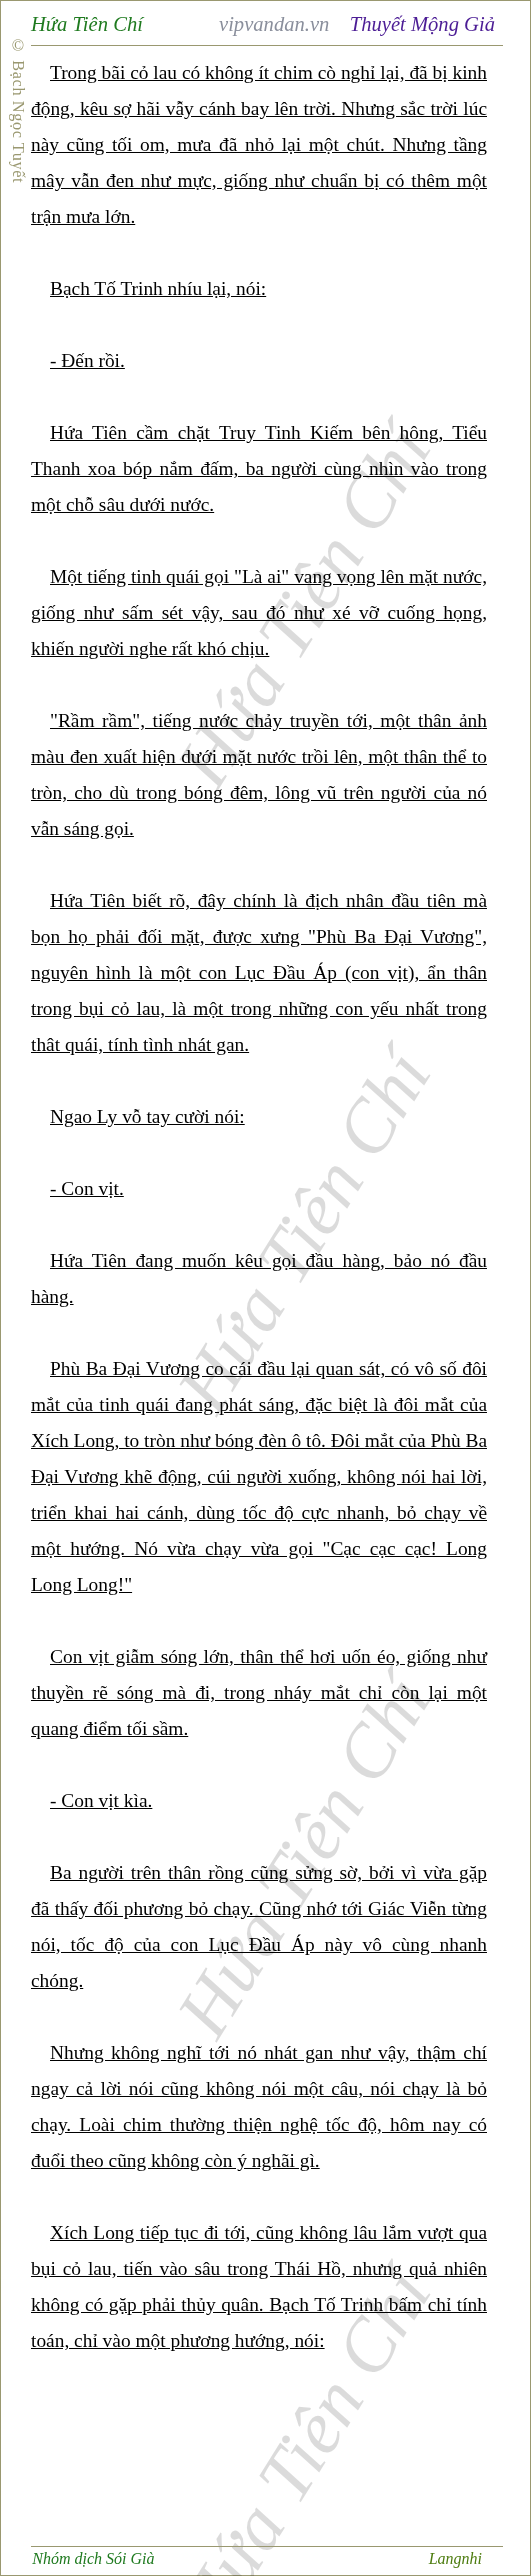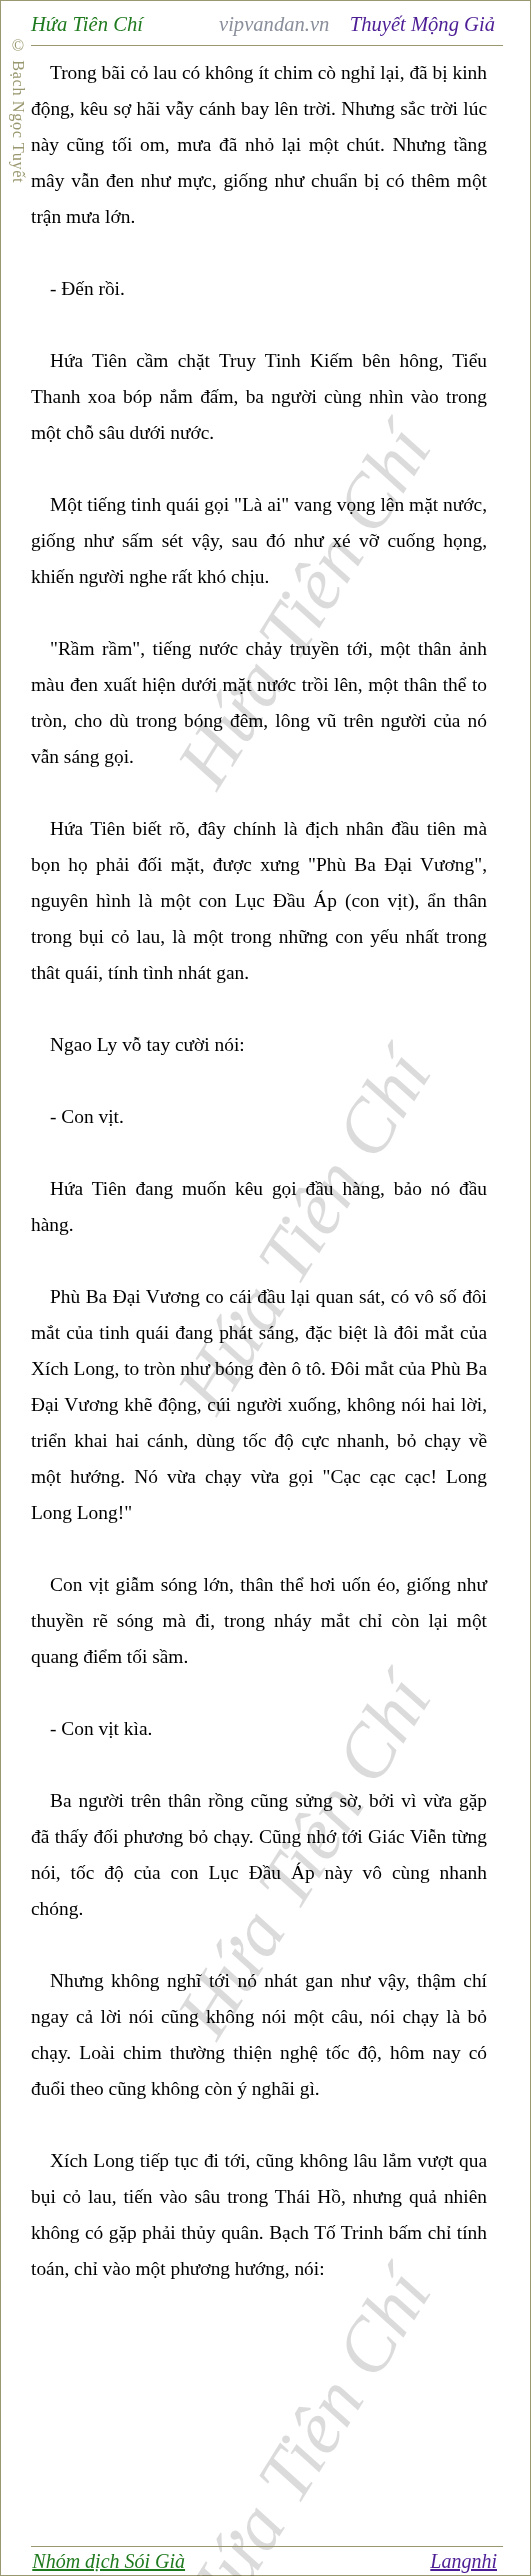--- a/index.html
+++ b/index.html
@@ -26,34 +26,34 @@
     position: absolute; top: 7.5px; font-style: italic; font-size: 20.6px;
   }
   .h-left { left: 0; color: #1f7a1f; }
   .h-center { left: 188px; color: #8a8f9c; }
   .h-right { right: 8px; color: #4c1d95; }
   .content {
     position: absolute; left: 31px; top: 55px; width: 472px;
     font-size: 19.4px; line-height: 36px; color: #000;
     text-align: justify;
   }
-  .content p { margin: 0 16px 36px 0; text-indent: 19px; }
+  .content p { margin: 0 16px 36px 0; text-indent: 19px; text-decoration: underline; }
   .watermark {
     position: absolute; font-style: italic; font-size: 75px;
     color: rgba(0,0,0,0.14); transform: rotate(-58deg);
     transform-origin: center; white-space: nowrap; pointer-events: none;
     font-family: "Liberation Serif", serif;
   }
   .footer {
     position: absolute; left: 31px; top: 2546px; width: 472px; height: 29px;
     border-top: 1.9px solid #9a9870;
   }
-  .footer span { top: 2.5px; font-size: 20px; text-decoration: underline; }
+  .footer span { top: 2.5px; font-size: 16px; }
   .f-left { left: 1.3px; color: #1f7a1f; }
-  .f-right { right: 6px; color: #4c1d95; }
+  .f-right { right: 21px; color: #4d7c0f; }
 </style>
 </head>
 <body>
 
 <div class="frame"></div>
 
 <div class="side-credit">© Bạch Ngọc Tuyết</div>
 
 <div class="header">
   <span class="h-left">Hứa Tiên Chí</span>
@@ -61,20 +61,21 @@
   <span class="h-right">Thuyết Mộng Giả</span>
 </div>
 
 <div class="watermark" style="left:100px; top:563px;">Hứa Tiên Chí</div>
 <div class="watermark" style="left:100px; top:1188px;">Hứa Tiên Chí</div>
 <div class="watermark" style="left:100px; top:1813px;">Hứa Tiên Chí</div>
 <div class="watermark" style="left:100px; top:2407px;">Hứa Tiên Chí</div>
 
 <div class="content">
   <p>Trong bãi cỏ lau có không ít chim cò nghỉ lại, đã bị kinh động, kêu sợ hãi vẫy cánh bay lên trời. Nhưng sắc trời lúc này cũng tối om, mưa đã nhỏ lại một chút. Nhưng tầng mây vẫn đen như mực, giống như chuẩn bị có thêm một trận mưa lớn.</p>
+  <p>Bạch Tố Trinh nhíu lại, nói:</p>
   <p>- Đến rồi.</p>
   <p>Hứa Tiên cầm chặt Truy Tinh Kiếm bên hông, Tiểu Thanh xoa bóp nắm đấm, ba người cùng nhìn vào trong một chỗ sâu dưới nước.</p>
   <p>Một tiếng tinh quái gọi "Là ai" vang vọng lên mặt nước, giống như sấm sét vậy, sau đó như xé vỡ cuống họng, khiến người nghe rất khó chịu.</p>
   <p>"Rầm rầm", tiếng nước chảy truyền tới, một thân ảnh màu đen xuất hiện dưới mặt nước trồi lên, một thân thể to tròn, cho dù trong bóng đêm, lông vũ trên người của nó vẫn sáng gọi.</p>
   <p>Hứa Tiên biết rõ, đây chính là địch nhân đầu tiên mà bọn họ phải đối mặt, được xưng "Phù Ba Đại Vương", nguyên hình là một con Lục Đầu Áp (con vịt), ẩn thân trong bụi cỏ lau, là một trong những con yếu nhất trong thât quái, tính tình nhát gan.</p>
   <p>Ngao Ly vỗ tay cười nói:</p>
   <p>- Con vịt.</p>
   <p>Hứa Tiên đang muốn kêu gọi đầu hàng, bảo nó đầu hàng.</p>
   <p>Phù Ba Đại Vương co cái đầu lại quan sát, có vô số đôi mắt của tinh quái đang phát sáng, đặc biệt là đôi mắt của Xích Long, to tròn như bóng đèn ô tô. Đôi mắt của Phù Ba Đại Vương khẽ động, cúi người xuống, không nói hai lời, triển khai hai cánh, dùng tốc độ cực nhanh, bỏ chạy về một hướng. Nó vừa chạy vừa gọi "Cạc cạc cạc! Long Long Long!"</p>
   <p>Con vịt giẫm sóng lớn, thân thể hơi uốn éo, giống như thuyền rẽ sóng mà đi, trong nháy mắt chỉ còn lại một quang điểm tối sầm.</p>

